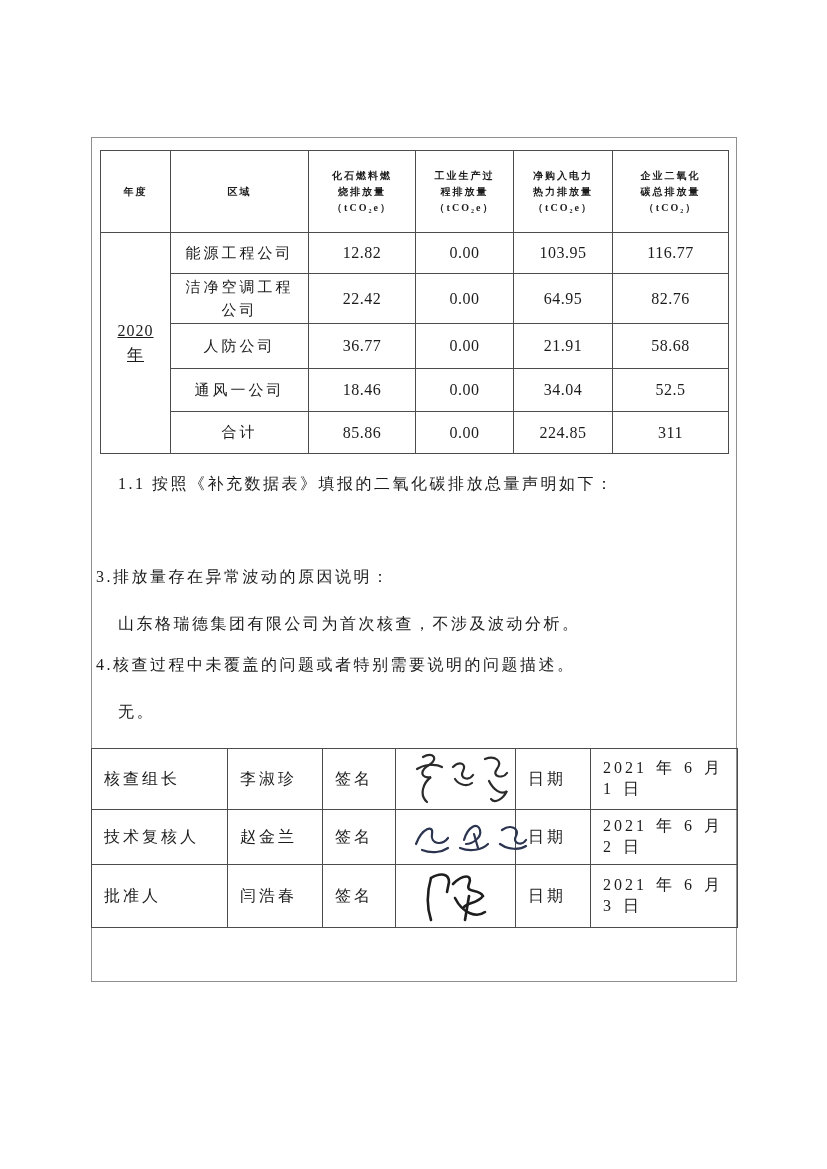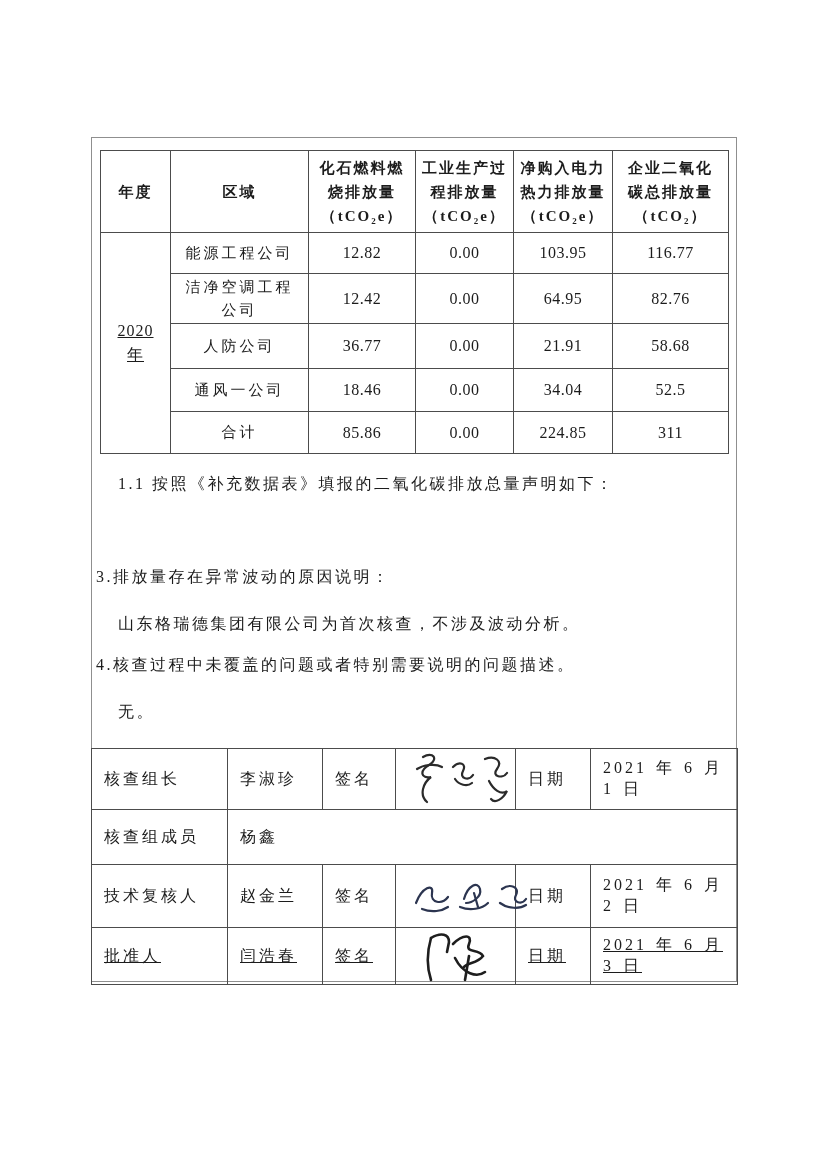--- a/index.html
+++ b/index.html
@@ -22,21 +22,21 @@
     width:628px;
     border-collapse:collapse;table-layout:fixed;
   }
   table.emis th,table.emis td{
     border:1px solid #4c4c4c;
     text-align:center;vertical-align:middle;
     padding:2px 2px;
     overflow:hidden;
   }
   table.emis th{
-    font-weight:bold;font-size:15px;line-height:1.6;
+    font-weight:bold;font-size:10px;line-height:1.6;
     letter-spacing:2px;white-space:pre-line;
   }
   table.emis tr:nth-child(1){height:82px;}
   table.emis tr:nth-child(2){height:41px;}
   table.emis tr:nth-child(3){height:47px;}
   table.emis tr:nth-child(4){height:45px;}
   table.emis tr:nth-child(5){height:43px;}
   table.emis tr:nth-child(6){height:42px;}
   td.yearcell{font-size:16px;letter-spacing:1px;white-space:pre-line;line-height:1.5;text-decoration:underline;}
   td.region{font-size:15px;letter-spacing:3px;white-space:pre-line;line-height:1.5;}
@@ -111,21 +111,21 @@
 年</td>
         <td class="region">能源工程公司</td>
         <td class="num">12.82</td>
         <td class="num">0.00</td>
         <td class="num">103.95</td>
         <td class="num">116.77</td>
       </tr>
       <tr>
         <td class="region">洁净空调工程
 公司</td>
-        <td class="num">12.42</td>
+        <td class="num">22.42</td>
         <td class="num">0.00</td>
         <td class="num">64.95</td>
         <td class="num">82.76</td>
       </tr>
       <tr>
         <td class="region">人防公司</td>
         <td class="num">36.77</td>
         <td class="num">0.00</td>
         <td class="num">21.91</td>
         <td class="num">58.68</td>
@@ -176,24 +176,20 @@
               <path d="M46,30 C50,36 58,38 63,34"></path>
               <path d="M76,10 C86,6 94,12 88,20 C82,28 94,30 98,24"></path>
               <path d="M80,32 C84,40 92,47 98,42 C94,50 86,55 82,50"></path>
             </g>
           </svg>
         </td>
         <td>日期</td>
         <td class="dateval">2021 年 6 月 1 日</td>
       </tr>
       <tr>
-        <td>核查组成员</td>
-        <td colspan="5">杨鑫</td>
-      </tr>
-      <tr>
         <td>技术复核人</td>
         <td>赵金兰</td>
         <td>签名</td>
         <td class="sigimg">
           <svg class="sigsvg" width="125" height="46" viewBox="0 0 125 46">
             <g fill="none" stroke="#2c3550" stroke-width="2.2" stroke-linecap="round">
               <path d="M8,30 C14,14 26,10 24,20 C22,30 34,32 40,24"></path>
               <path d="M14,36 C24,40 34,38 40,34"></path>
               <path d="M56,26 C60,12 70,8 72,16 C74,24 64,30 58,30"></path>
               <path d="M52,34 C62,38 74,36 80,30"></path>

